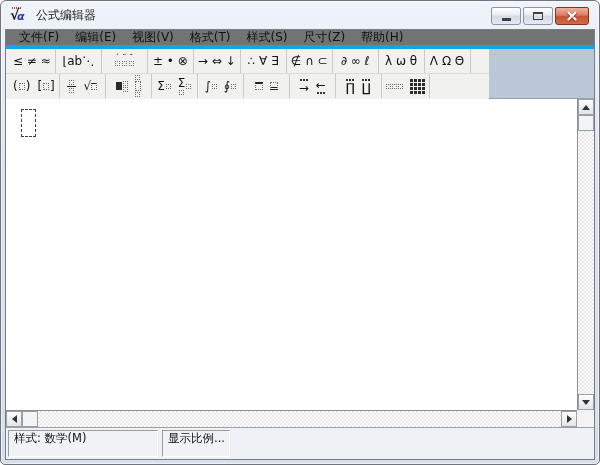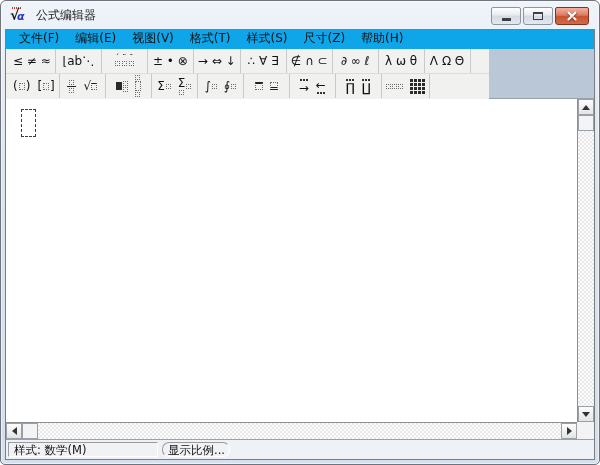--- a/index.html
+++ b/index.html
@@ -28,21 +28,21 @@
   .g-min { width:9px; height:3px; background:#3b3f44; margin-top:7px; }
   .g-max { width:10px; height:8px; border:1px solid #3b3f44; border-top-width:2px; background:transparent; }
   .g-close { position:absolute; left:50%; top:50%; width:12px; height:2px; background:#fff; border-radius:1px;
     box-shadow:0 1px 1px rgba(90,20,10,.5); }
   .g-close.a { transform:translate(-50%,-50%) rotate(45deg); }
   .g-close.b { transform:translate(-50%,-50%) rotate(-45deg); }
   
   .client { position:absolute; top:28px; left:4px; right:4px; bottom:4px;
     border:1px solid #7a7e84; background:#fff; display:flex; flex-direction:column; overflow:hidden; }
   
-  .menubar { height:19px; background:#0ea5e9; border-bottom:2px solid #0ea5e9;
+  .menubar { height:19px; background:#737373; border-bottom:4px solid #0ea5e9;
     display:flex; align-items:center; padding-left:5px; flex:0 0 auto; }
   .mi { font-size:12px; color:#111; padding:1px 8px; white-space:nowrap; }
   
   .dock { height:50px; flex:0 0 auto; background:#b9c7d6; border-bottom:1px solid #98a0a8; }
   .tbar { width:483px; height:25px; background:#f1f1f0; display:flex; align-items:stretch; padding-left:3px; }
   .tbar.row1 { border-bottom:1px solid #dcdcdc; }
   .pal { min-width:46px; height:24px; display:inline-flex; align-items:center; justify-content:center;
     gap:2px; padding:0 4px; background:transparent; border:none; border-right:1px solid #c9c9c9;
     font-family:"DejaVu Sans",sans-serif; font-size:12px; color:#111; cursor:default; }
   .gch { font-size:12px; line-height:1; }
@@ -81,26 +81,26 @@
   .vscroll .sbtn { height:16px; width:16px; margin:0 0 0 0; }
   .hscroll .sbtn { width:16px; height:16px; }
   .vthumb { height:16px; width:16px; background:#f3f4f5; border:1px solid #9aa0a6; flex:0 0 auto; }
   .hthumb { width:16px; height:16px; background:#f3f4f5; border:1px solid #9aa0a6; flex:0 0 auto; }
   .corner { position:absolute; right:0; bottom:0; width:17px; height:17px; background:#f3f3f3; }
   .tri-up   { width:0; height:0; border-left:4px solid transparent; border-right:4px solid transparent; border-bottom:5px solid #333; }
   .tri-down { width:0; height:0; border-left:4px solid transparent; border-right:4px solid transparent; border-top:5px solid #333; }
   .tri-left { width:0; height:0; border-top:4px solid transparent; border-bottom:4px solid transparent; border-right:5px solid #333; }
   .tri-right{ width:0; height:0; border-top:4px solid transparent; border-bottom:4px solid transparent; border-left:5px solid #333; }
   
-  .statusbar { height:20px; flex:0 0 auto; background:#eef1f5; border-top:1px solid #9aa0a6;
+  .statusbar { height:32px; flex:0 0 auto; background:#eef1f5; border-top:1px solid #9aa0a6;
     display:flex; gap:4px; padding:2px 2px; align-items:stretch; }
   .spanel { font-size:11.5px; color:#111; line-height:14px; padding:0 5px;
     border:1px solid; border-color:#9b9b9b #ffffff #ffffff #9b9b9b; background:#f0f2f4;
     white-space:nowrap; overflow:hidden; }
-  .spanel.w1 { width:150px; } .spanel.w2 { width:112px; } .spanel.w3 { width:68px;border-radius:7px; }
+  .spanel.w1 { width:150px; } .spanel.w2 { width:112px; } .spanel.w3 { width:68px; }
 </style>
 </head>
 <body>
 
 <div class="window">
 
   <div class="titlebar">
     <span class="app-icon">
       <span class="red-marks"></span>
       <span class="ic-rad">√</span>

